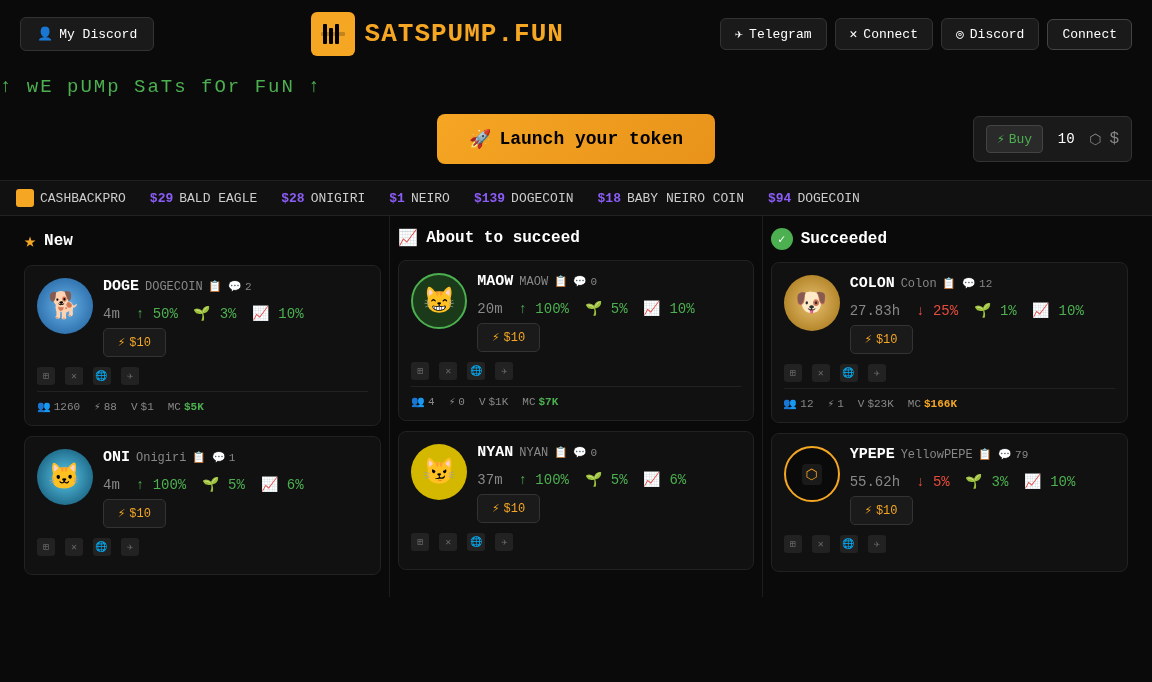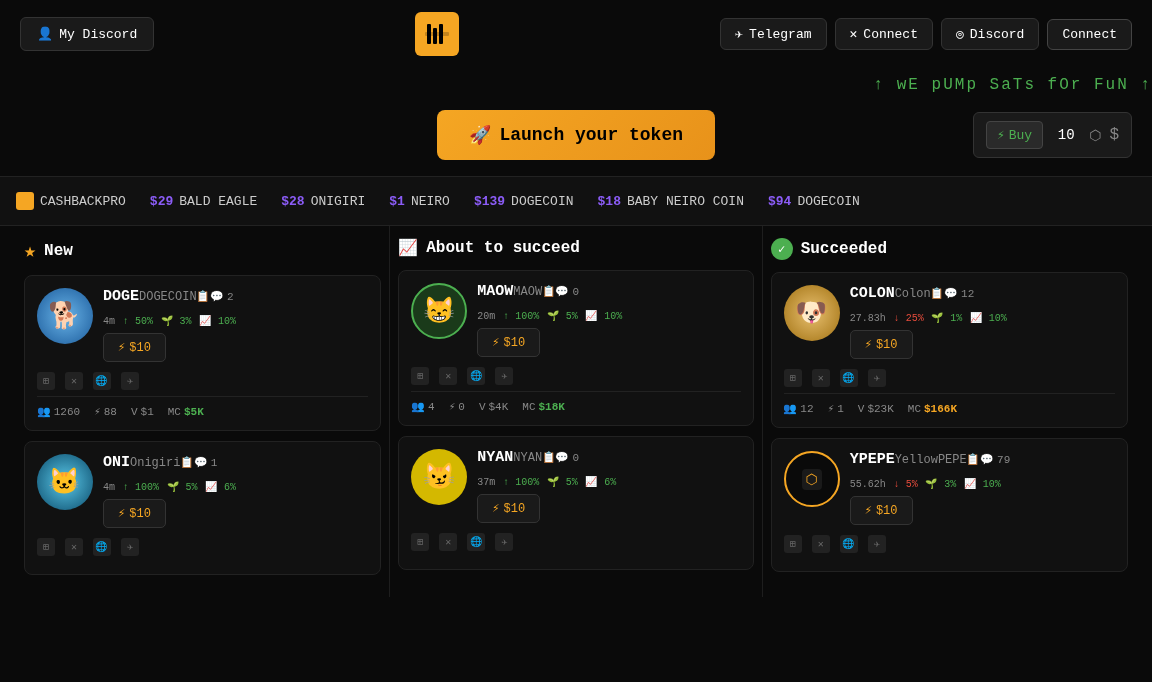--- a/index.html
+++ b/index.html
@@ -79,23 +79,23 @@
       color: #fff;
       padding: 7px 14px;
       border-radius: 6px;
       cursor: pointer;
       font-family: 'Courier New', monospace;
       font-size: 13px;
     }
 
     
     .tagline {
-      text-align: right;
+      text-align: left;
       padding: 8px 0 16px;
-      font-size: 16px;
+      font-size: 19px;
       color: #4caf50;
       letter-spacing: 2px;
     }
     .tagline span { color: #4caf50; }
 
     
     .launch-area {
       display: flex;
       align-items: center;
       justify-content: space-between;
@@ -146,21 +146,21 @@
       font-size: 14px;
       width: 30px;
       text-align: center;
     }
 
     
     .ticker-bar {
       background: #111;
       border-top: 1px solid #222;
       border-bottom: 1px solid #222;
-      padding: 15px 16px;
+      padding: 8px 16px;
       display: flex;
       align-items: center;
       gap: 24px;
       overflow: hidden;
       white-space: nowrap;
       font-size: 13px;
     }
     .ticker-item { display: flex; align-items: center; gap: 6px; }
     .ticker-icon { width: 18px; height: 18px; background: #f5a623; border-radius: 3px; display: inline-block; }
     .ticker-price { color: #8b5cf6; font-weight: bold; }
@@ -216,31 +216,32 @@
       overflow: hidden;
       display: flex;
       align-items: center;
       justify-content: center;
       font-size: 22px;
     }
     .token-info { flex: 1; }
     .token-name-row {
       display: flex;
       align-items: center;
+      gap: 6px;
       margin-bottom: 3px;
     }
     .token-symbol { font-weight: bold; font-size: 15px; }
     .token-fullname { color: #888; font-size: 12px; }
     .token-icon-sm { color: #555; font-size: 11px; }
     .chat-count { color: #888; font-size: 11px; display: flex; align-items: center; gap: 3px; }
     .token-stats {
       display: flex;
       align-items: center;
-      gap: 8px;
-      font-size: 10px;
+      gap: 16px;
+      font-size: 14px;
       color: #888;
       margin-top: 10px;
     }
     .stat-up { color: #4caf50; }
     .stat-val { color: #888; }
     .buy-10-btn {
       background: #1a1a1a;
       border: 1px solid #333;
       color: #f5a623;
       padding: 6px 14px;
@@ -299,20 +300,23 @@
   </button>
 
   <div class="logo-area">
     <div class="logo-icon">
       <svg width="28" height="28" viewBox="0 0 28 28" fill="none">
         <rect x="4" y="4" width="4" height="20" fill="#000" rx="1"></rect>
         <rect x="10" y="8" width="4" height="16" fill="#000" rx="1"></rect>
         <rect x="16" y="4" width="4" height="20" fill="#000" rx="1"></rect>
         <rect x="2" y="12" width="24" height="4" fill="#00000033" rx="1"></rect>
       </svg>
+    </div>
+    <div class="logo-text">
+      <span>SATSPUMP</span><span style="color:#f5a623">.</span><span>FUN</span>
     </div>
   </div>
 
   <div class="nav-buttons">
     <button class="nav-btn">
       <span>✈</span>
       <span>Telegram</span>
     </button>
     <button class="nav-btn">
       <span>✕</span>
@@ -507,25 +511,25 @@
         <div class="footer-item">
           <span>👥</span>
             <span>4</span>
         </div>
         <div class="footer-item">
           <span>⚡</span>
             <span>0</span>
         </div>
         <div class="footer-item">
           <span>V</span>
-            <span>$4K</span>
+            <span>$1K</span>
         </div>
         <div class="footer-item">
           <span>MC </span>
-            <span class="mc-green">$18K</span>
+            <span class="mc-green">$7K</span>
         </div>
       </div>
     </div>
 
     <div class="token-card">
       <div class="card-top">
         <div class="token-avatar avatar-nyan" style="background: #d4b800; font-size:26px; display:flex; align-items:center; justify-content:center;">😼</div>
         <div class="token-info">
           <div class="token-name-row">
             <span class="token-symbol">NYAN</span>

